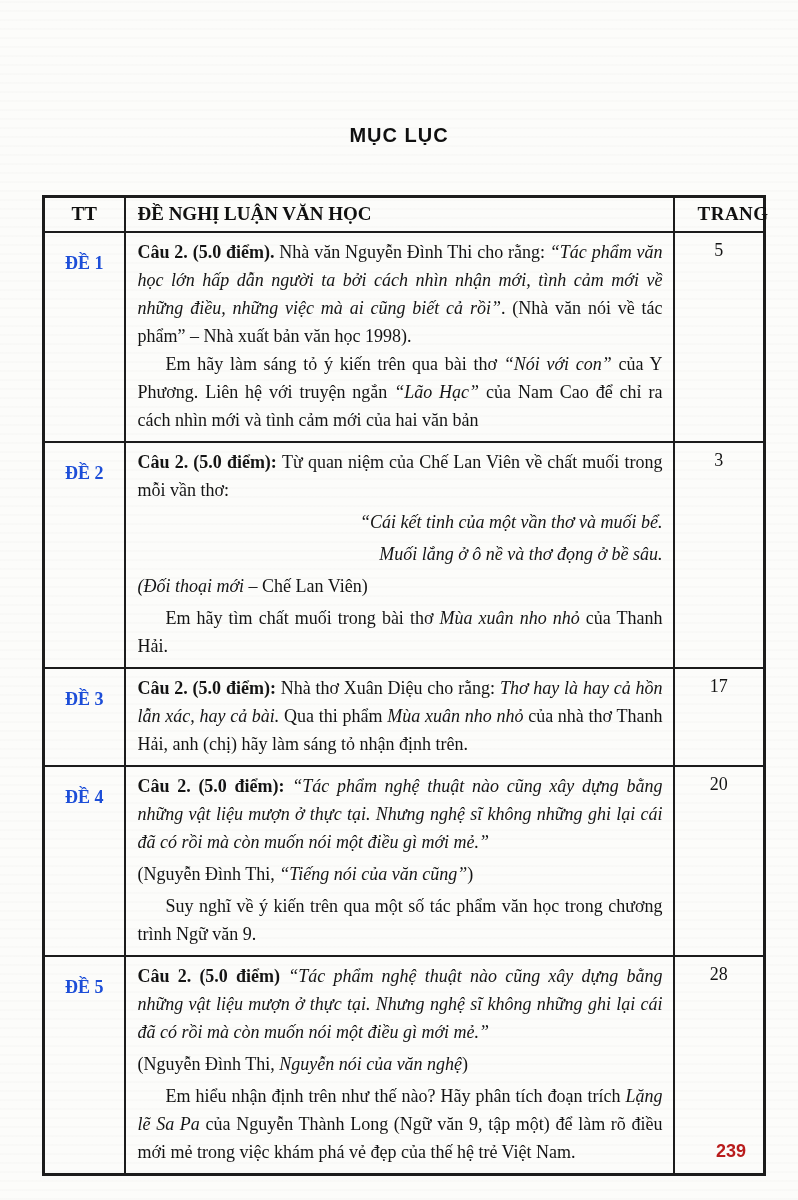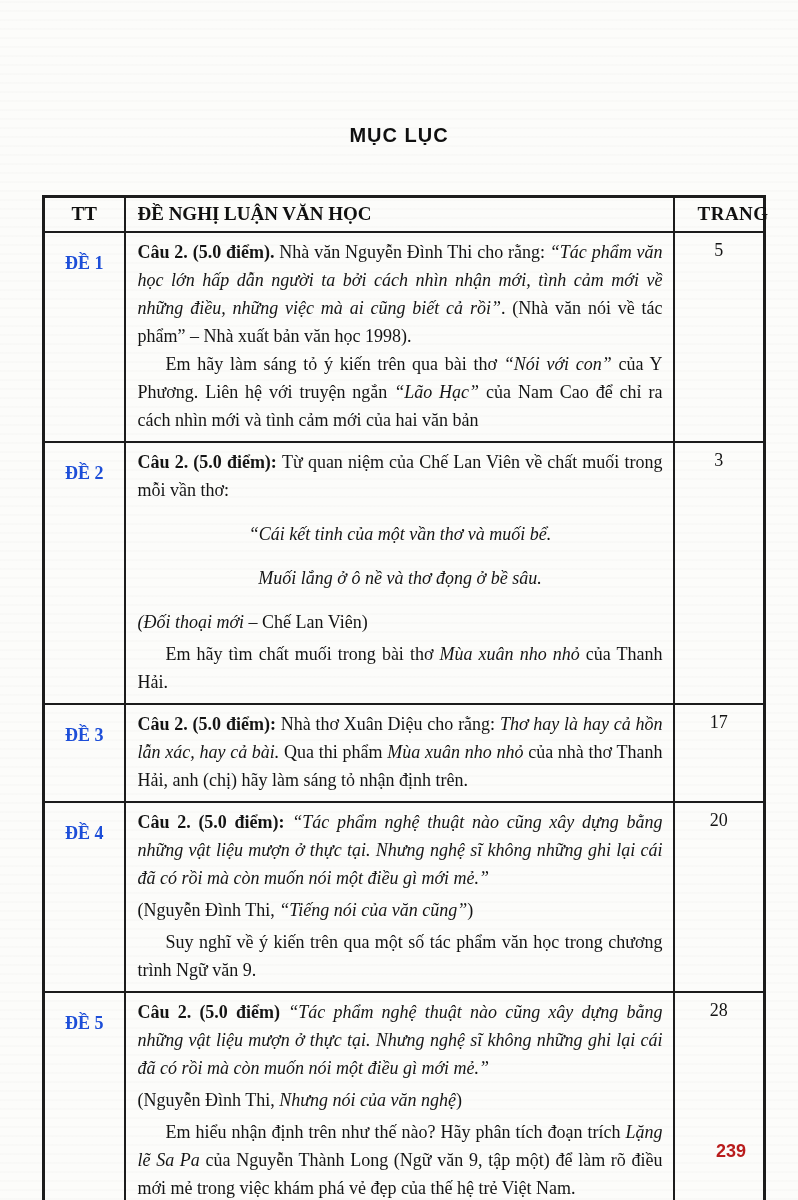--- a/index.html
+++ b/index.html
@@ -48,21 +48,21 @@
   }
   .cell-content{
     padding:5px 10px 7px 12px;
     font-size:18px;line-height:28px;
   }
   .cell-trang{
     text-align:center;font-size:18px;padding-top:7px;
   }
   .para{margin:0;text-align:justify;}
   .para.indent{text-indent:28px;}
-  .para.align-center{text-align:center;margin:16px 0;}
+  .para.align-center{text-align:right;margin:4px 0;}
   .para.align-right{text-align:left;margin:4px 0;padding-right:6px;}
   .b{font-weight:bold;}
   .i{font-style:italic;}
   .page-number{
     position:absolute;right:52px;bottom:38px;
     font-family:"Liberation Sans", sans-serif;
     font-weight:bold;font-size:18px;color:#b91c1c;
   }
 </style>
 </head>
@@ -118,21 +118,21 @@
             <p class="para align-justify"><span class="b">Câu 2. (5.0 điểm): </span><span class="i">“Tác phẩm nghệ thuật nào cũng xây dựng bằng những vật liệu mượn ở thực tại. Nhưng nghệ sĩ không những ghi lại cái đã có rồi mà còn muốn nói một điều gì mới mẻ.”</span></p>
             <p class="para align-right"><span>(Nguyễn Đình Thi, </span><span class="i">“Tiếng nói của văn cũng”</span><span>)</span></p>
             <p class="para align-justify indent"><span>Suy nghĩ về ý kiến trên qua một số tác phẩm văn học trong chương trình Ngữ văn 9.</span></p>
           </td>
           <td class="cell-trang">20</td>
         </tr>
         <tr>
           <td class="cell-tt">ĐỀ 5</td>
           <td class="cell-content">
             <p class="para align-justify"><span class="b">Câu 2. (5.0 điểm) </span><span class="i">“Tác phẩm nghệ thuật nào cũng xây dựng bằng những vật liệu mượn ở thực tại. Nhưng nghệ sĩ không những ghi lại cái đã có rồi mà còn muốn nói một điều gì mới mẻ.”</span></p>
-            <p class="para align-right"><span>(Nguyễn Đình Thi, </span><span class="i">Nhưng nói của văn nghệ</span><span>)</span></p>
+            <p class="para align-right"><span>(Nguyễn Đình Thi, </span><span class="i">Nguyễn nói của văn nghệ</span><span>)</span></p>
             <p class="para align-justify indent"><span>Em hiểu nhận định trên như thế nào? Hãy phân tích đoạn trích </span><span class="i">Lặng lẽ Sa Pa</span><span> của Nguyễn Thành Long (Ngữ văn 9, tập một) để làm rõ điều mới mẻ trong việc khám phá vẻ đẹp của thế hệ trẻ Việt Nam.</span></p>
           </td>
           <td class="cell-trang">28</td>
         </tr>
       </tbody>
   </table>
 
   <div class="page-number">239</div>
 
 </div>

